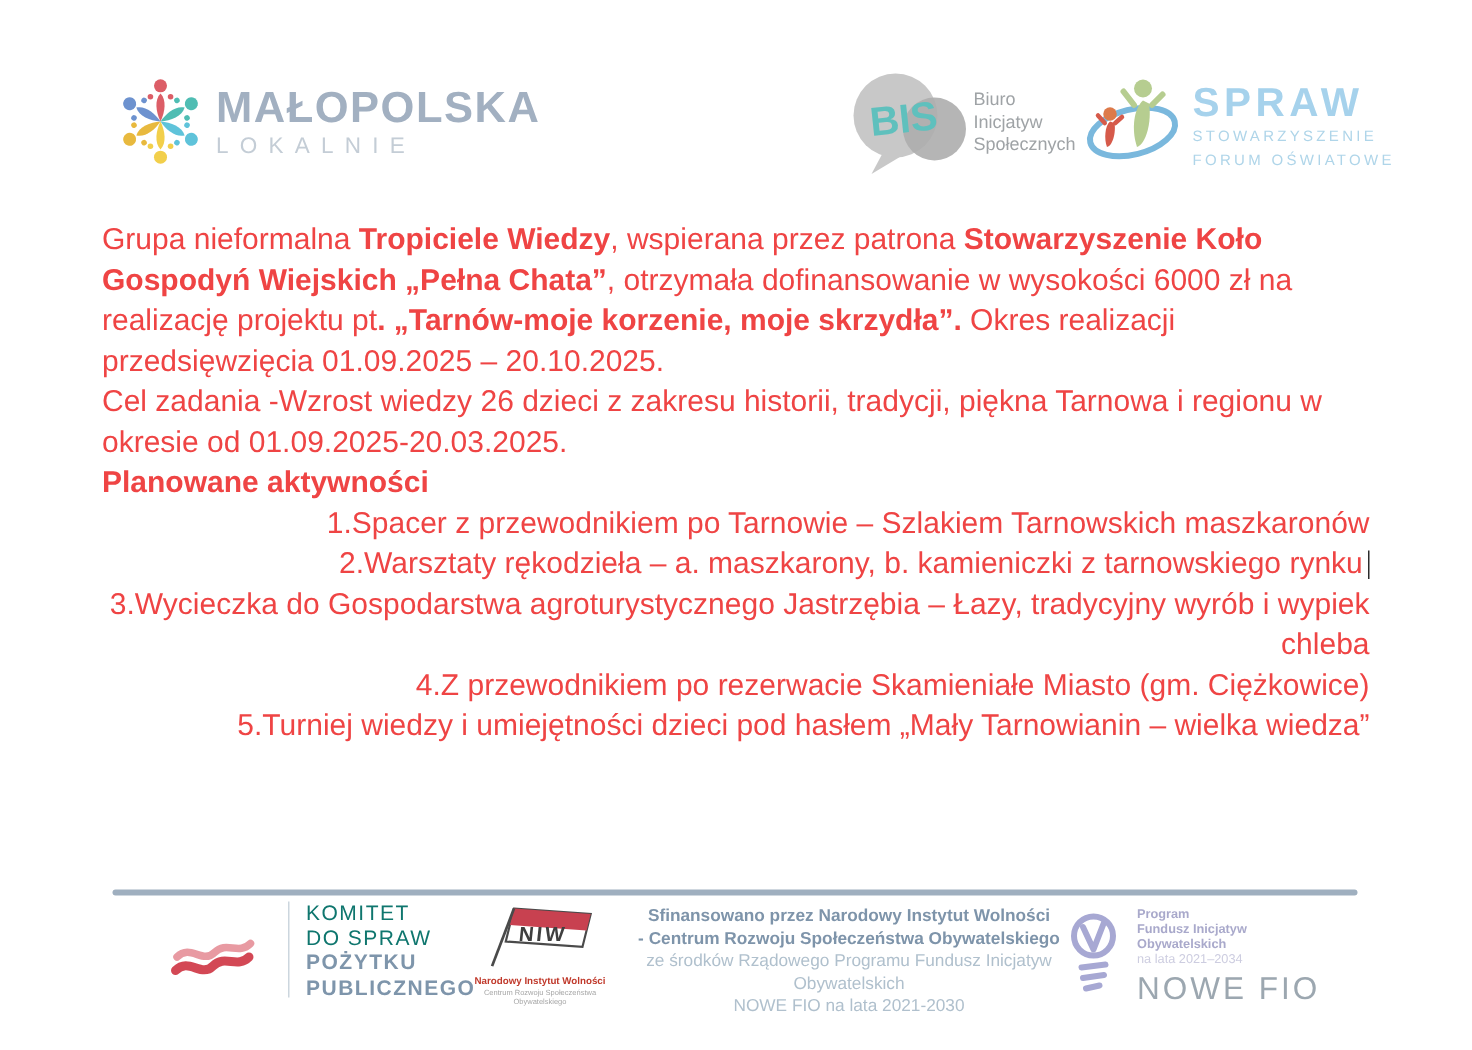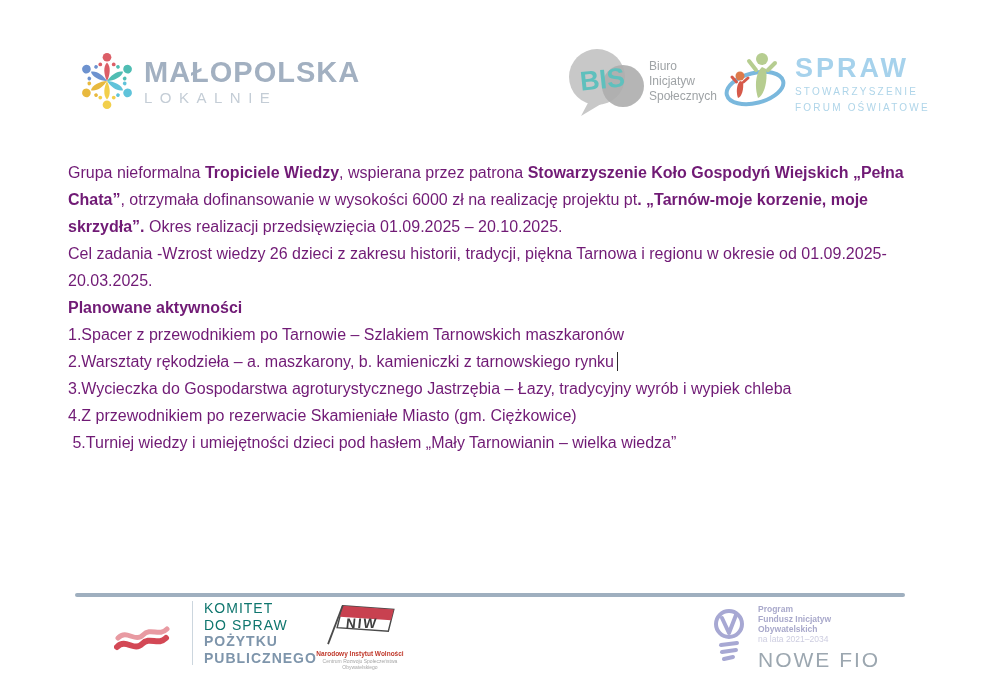--- a/index.html
+++ b/index.html
@@ -17,26 +17,26 @@
   .bis-icon { width: 84px; height: 72px; }
   .bis-text { margin-left: 2px; font-size: 12px; color: #9fa3a6; line-height: 15px; }
 
   .logo-klucze { position: absolute; left: 723px; top: 48px; display: flex; align-items: flex-start; }
   .kl-icon { width: 64px; height: 64px; }
   .kl-text { margin-left: 8px; padding-top: 6px; }
   .kl-title { font-size: 27px; font-weight: 700; color: #a6d2ec; letter-spacing: 3px; line-height: 28px; }
   .kl-sub { font-size: 10px; color: #afd5e9; letter-spacing: 2.2px; margin-top: 4px; line-height: 12px; }
 
   
-  .doc-body { position: absolute; left: 68px; top: 159px; width: 845px; font-size: 16px; line-height: 27px; color: #701a75; }
+  .doc-body { position: absolute; left: 68px; top: 147px; width: 845px; font-size: 20px; line-height: 27px; color: #ef4444; }
   .doc-body p { margin: 0; }
   .para-1 { margin-bottom: 12px; }
   .para-2 { margin-bottom: 16px; }
   .doc-heading { font-weight: 700; margin-bottom: 15px; }
-  .doc-item { margin-bottom: 16px; white-space: pre-wrap; }
+  .doc-item { margin-bottom: 16px; white-space: pre-wrap; text-align: right; }
   .caret { display: inline-block; width: 1.5px; height: 19px; background: #2b2b2b; margin-left: 3px; vertical-align: -4px; }
 
   
   .footer-divider { position: absolute; left: 75px; top: 593px; width: 830px; height: 4px; background: #9fafbf; border-radius: 2px; }
 
   .logo-komitet { position: absolute; left: 114px; top: 600px; display: flex; align-items: center; }
   .km-flag { width: 56px; height: 40px; margin-top: 14px; }
   .km-divider { width: 1px; height: 64px; background: #ccd6de; margin: 0 11px 0 22px; }
   .km-lines { font-size: 14px; line-height: 16.5px; letter-spacing: 1px; }
   .km-light { color: #0f766e; font-weight: 400; }
@@ -174,20 +174,26 @@
     <svg class="niw-flag" viewBox="0 0 86 46">
       <path d="M24 3 L80 7 L74 31 L18 27 Z" fill="#ffffff" stroke="#4a4a4a" stroke-width="1.6"></path>
       <path d="M24 3 L80 7 L77 19 L21 15 Z" fill="#c84150"></path>
       <path d="M24 3 L8 45" stroke="#4a4a4a" stroke-width="2"></path>
       <text x="30" y="27" font-size="15" font-weight="bold" fill="#3f3f3f" letter-spacing="2" font-family="Liberation Sans, sans-serif" transform="skewX(-6)">NIW</text>
     </svg>
     <div class="niw-line1">Narodowy Instytut Wolności</div>
     <div class="niw-line2">Centrum Rozwoju Społeczeństwa Obywatelskiego</div>
   </div>
 
+  <div class="funding-text">
+    <div class="f-bold">Sfinansowano przez Narodowy Instytut Wolności</div>
+    <div class="f-bold">- Centrum Rozwoju Społeczeństwa Obywatelskiego</div>
+    <div class="f-light">ze środków Rządowego Programu Fundusz Inicjatyw Obywatelskich</div>
+    <div class="f-light">NOWE FIO na lata 2021-2030</div>
+  </div>
 
   <div class="logo-nowefio">
     <svg class="nf-bulb" viewBox="0 0 38 60">
       <circle cx="19" cy="16" r="13" fill="none" stroke="#a7a8d3" stroke-width="4"></circle>
       <path d="M12 10 L19 25 L26 7" fill="none" stroke="#a7a8d3" stroke-width="4" stroke-linecap="round" stroke-linejoin="round"></path>
       <path d="M11 37 L27 35" stroke="#a7a8d3" stroke-width="4" stroke-linecap="round"></path>
       <path d="M12 44 L26 42" stroke="#a7a8d3" stroke-width="4" stroke-linecap="round"></path>
       <path d="M14 51 L23 49" stroke="#a7a8d3" stroke-width="4" stroke-linecap="round"></path>
     </svg>
     <div class="nf-text">

